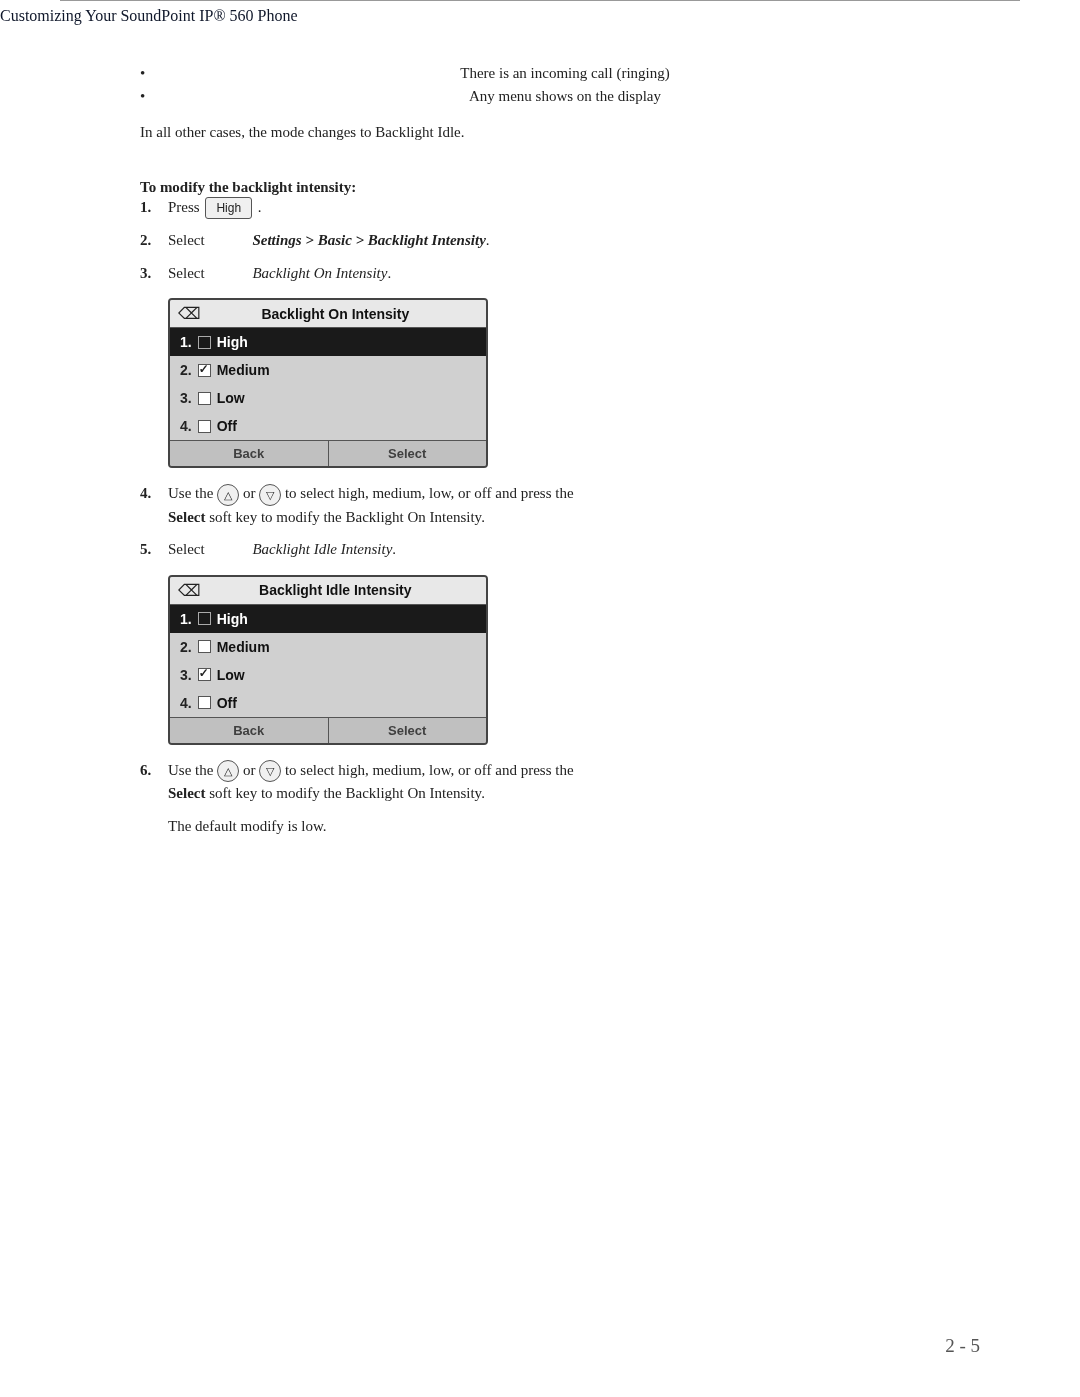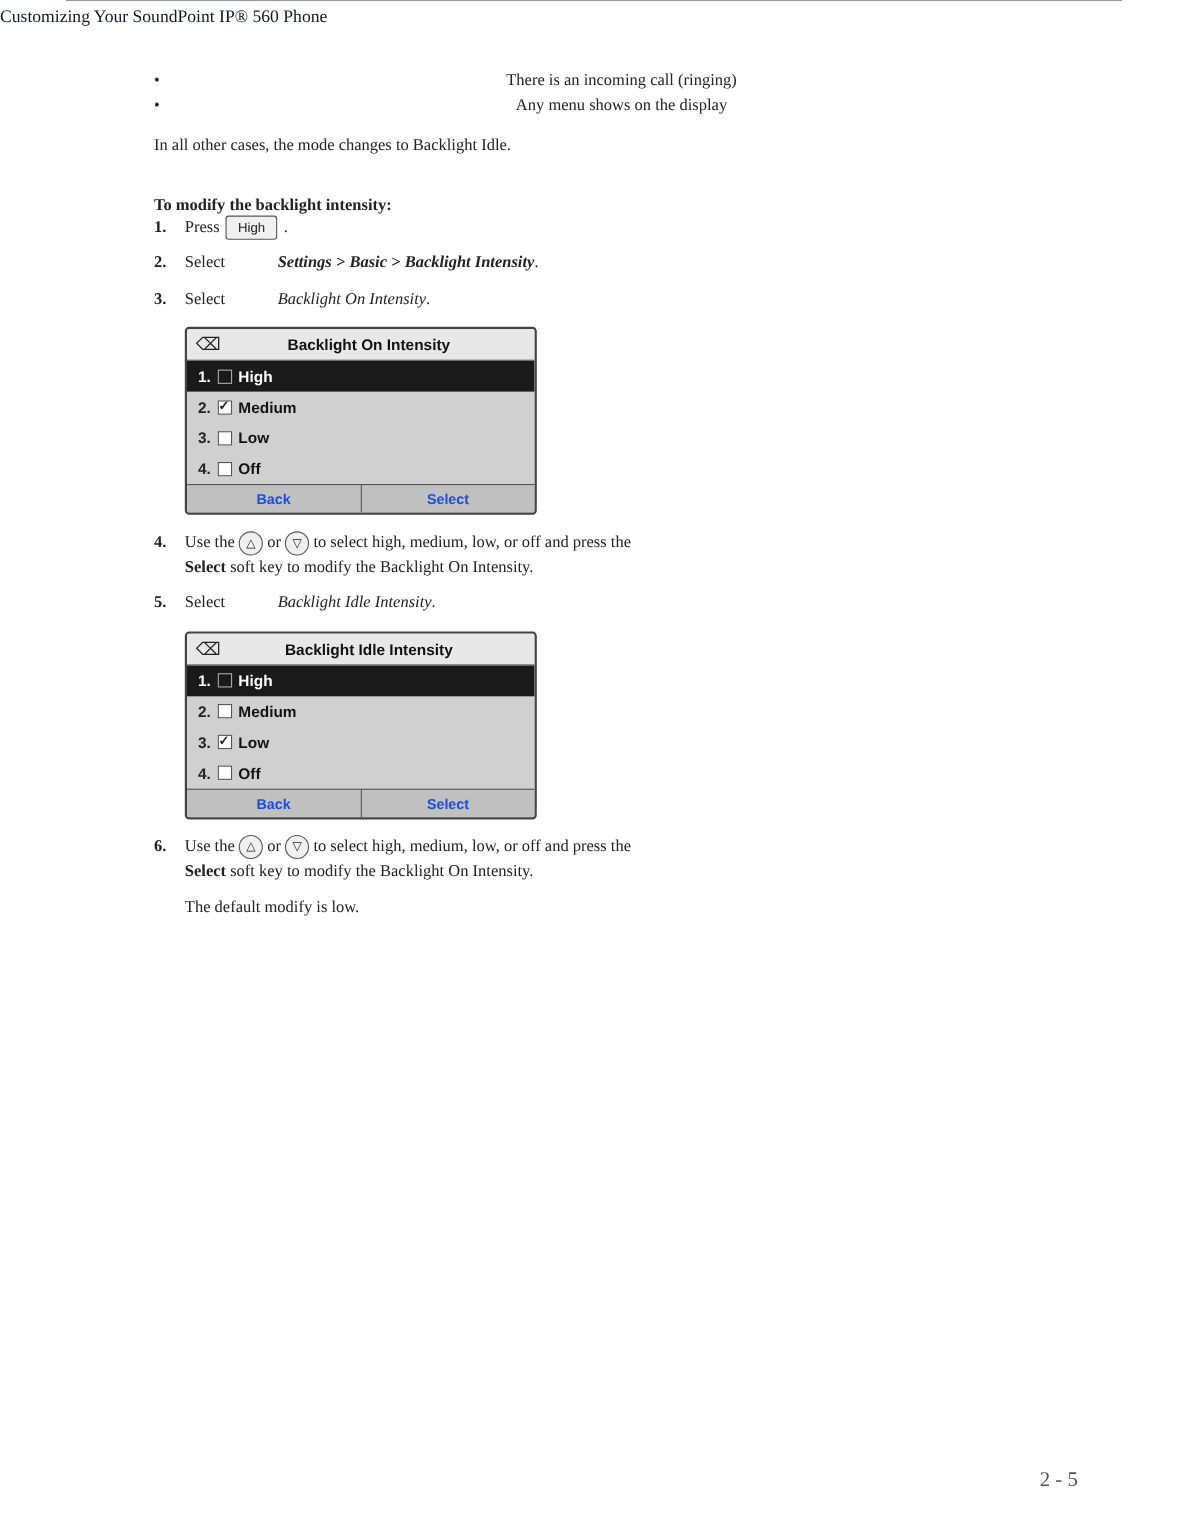--- a/index.html
+++ b/index.html
@@ -198,21 +198,21 @@
       background: #c0c0c0;
       border-top: 1.5px solid #555;
     }
 
     .footer-btn {
       flex: 1;
       text-align: center;
       padding: 5px 8px;
       font-size: 13px;
       font-weight: bold;
-      color: #1d4ed8;
+      color: #404040;
       border-right: 1.5px solid #555;
       cursor: pointer;
     }
 
     .footer-btn:last-child {
       border-right: none;
     }
 
     
     .nav-arrows {

